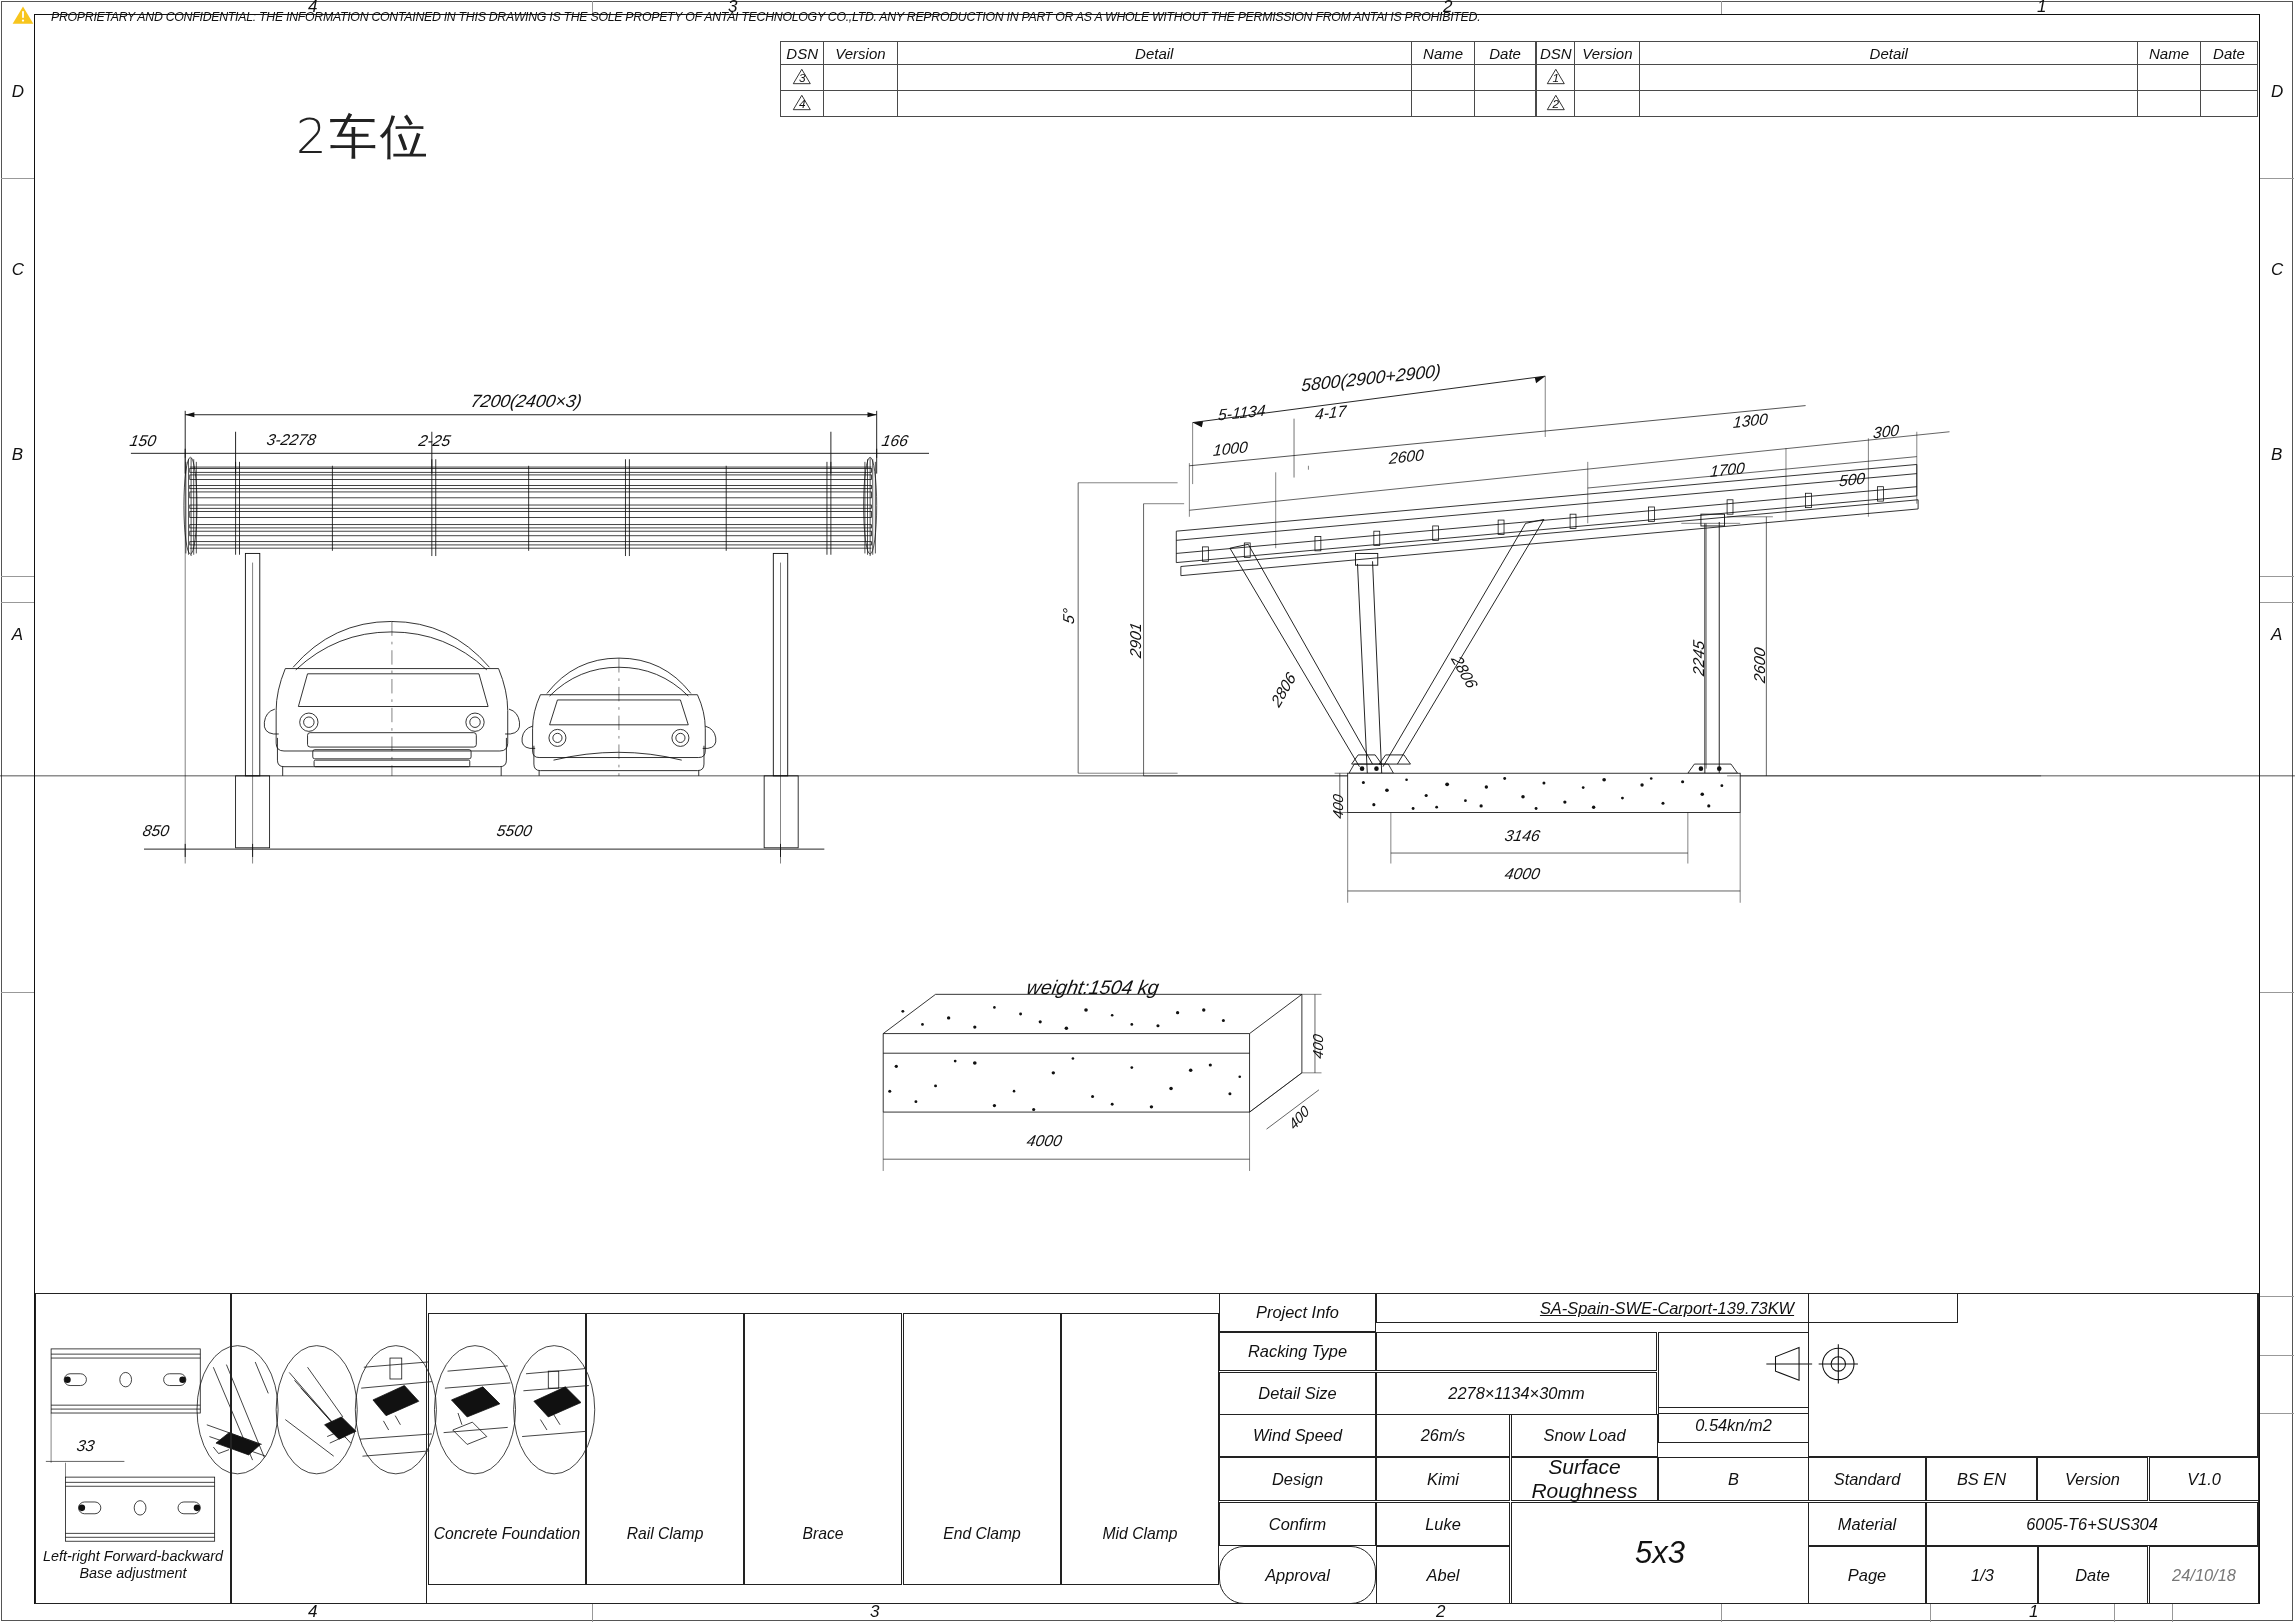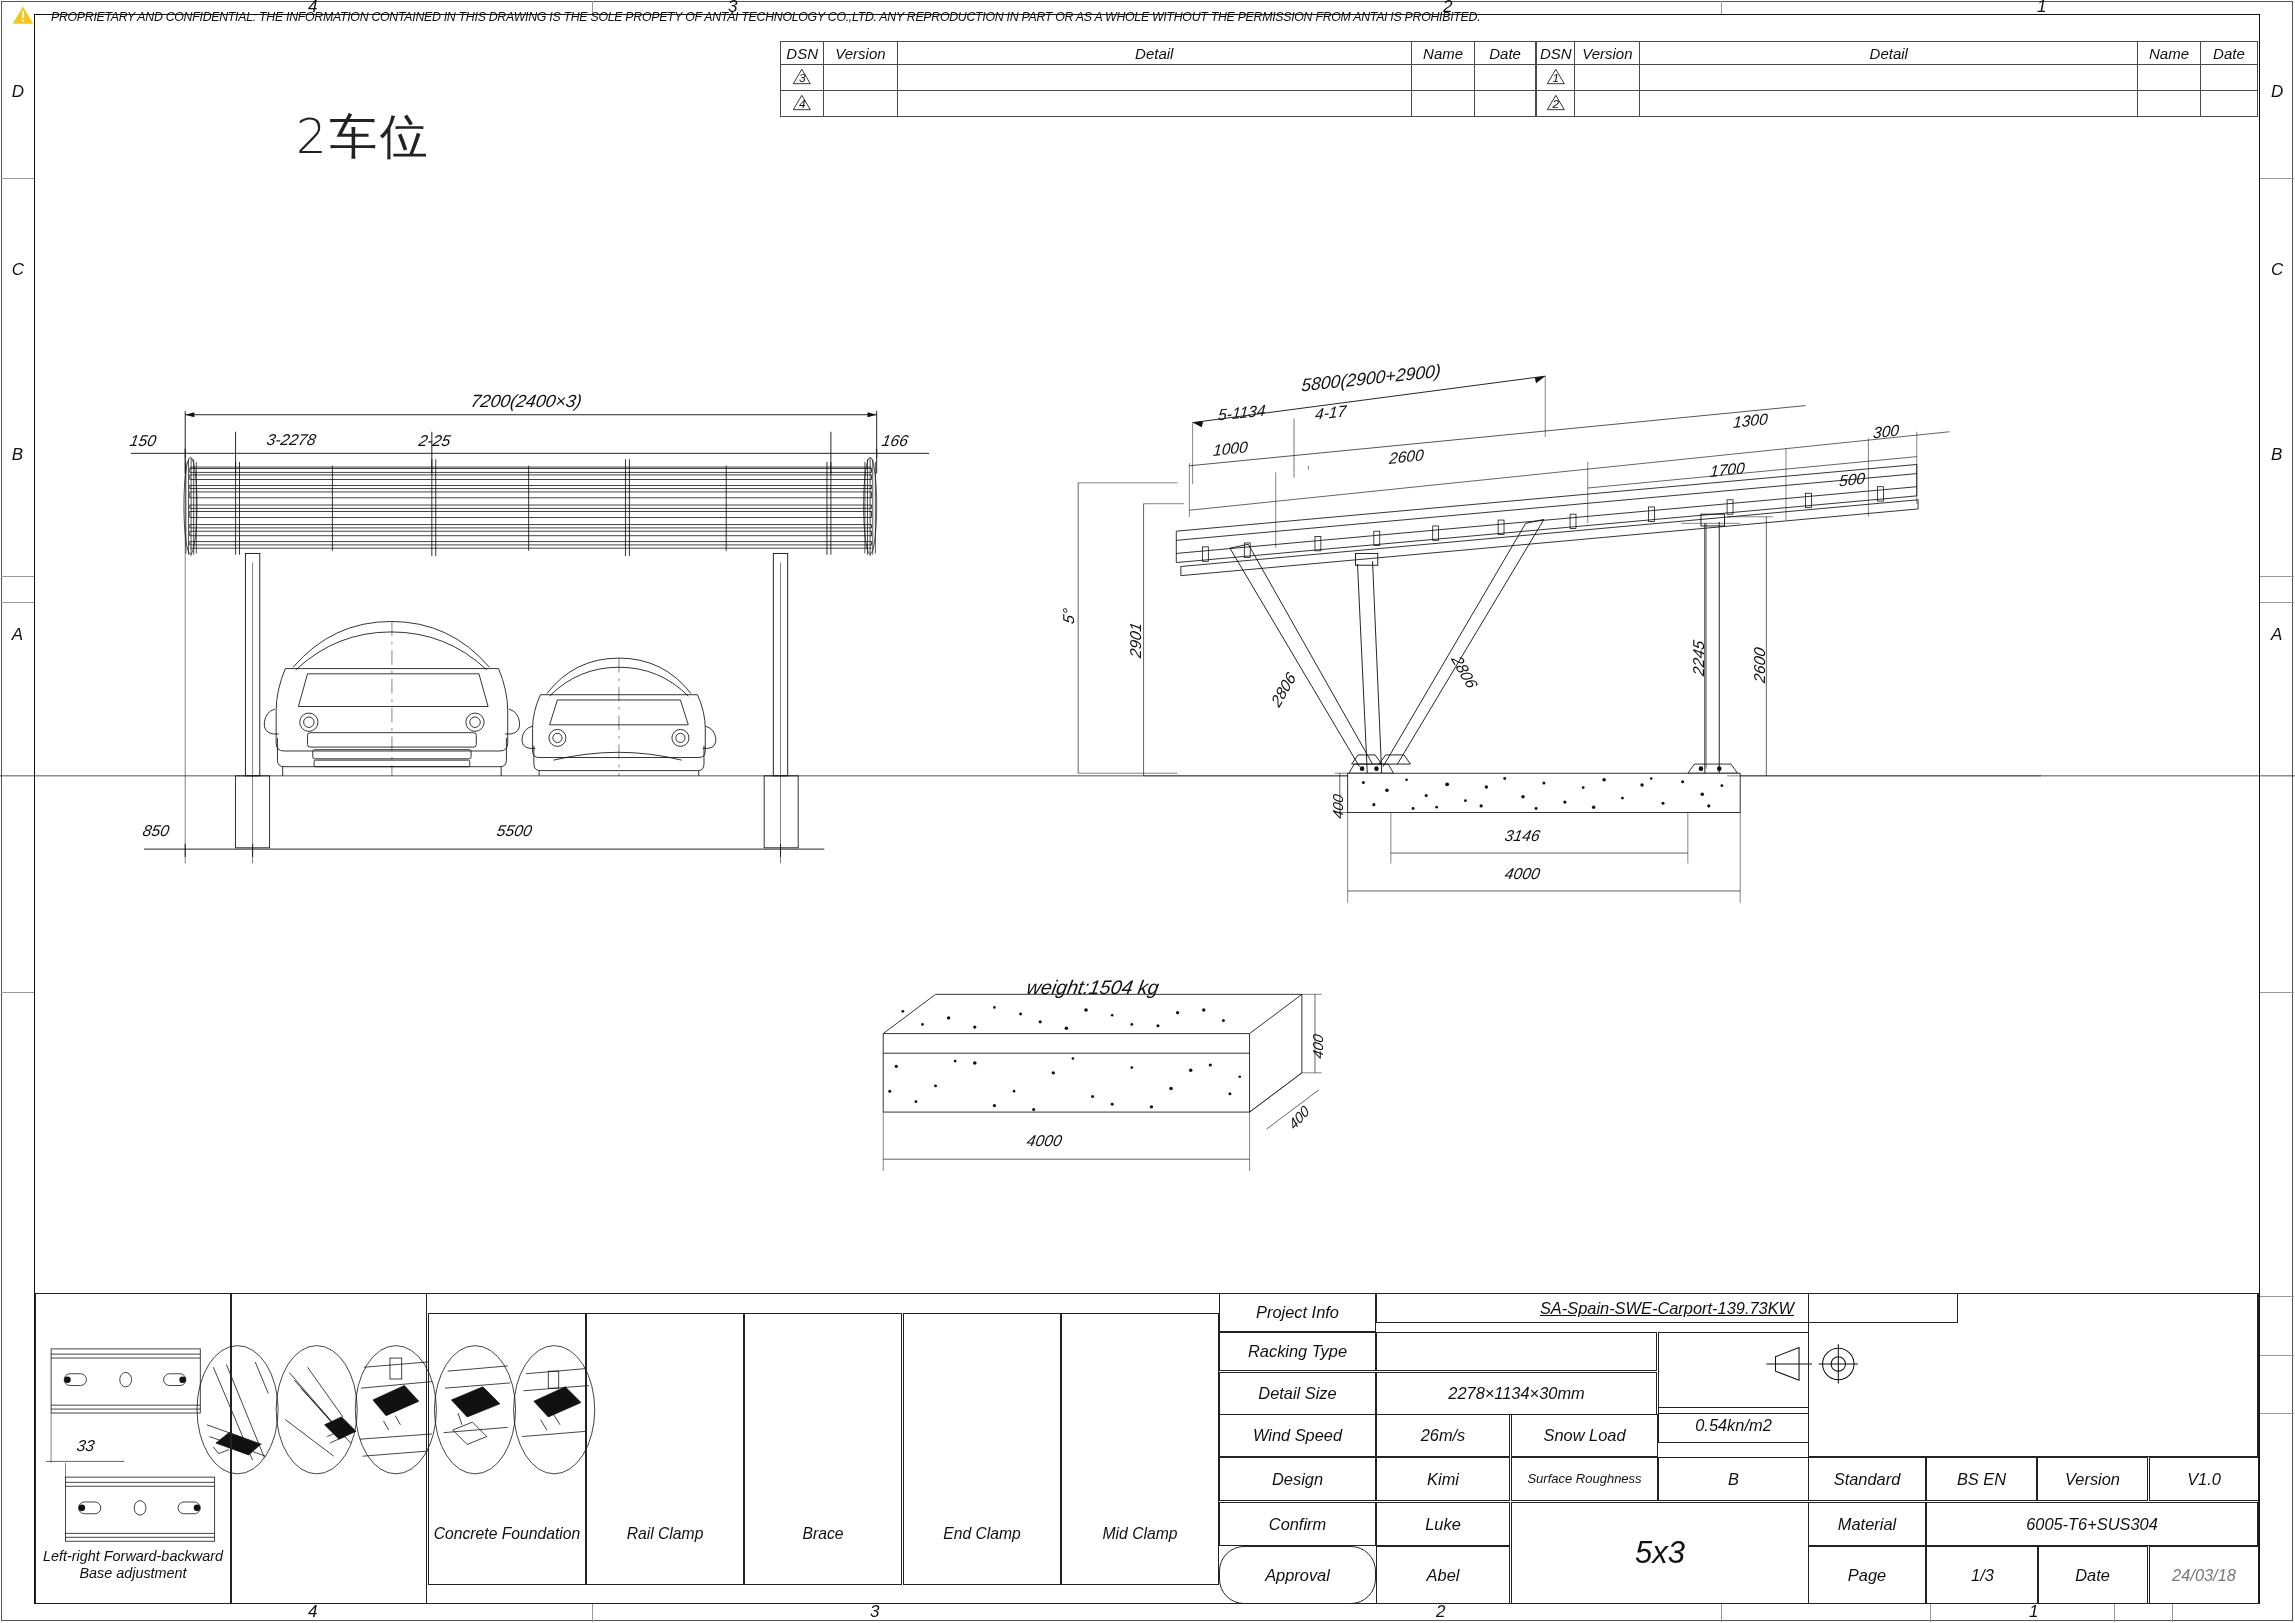--- a/index.html
+++ b/index.html
@@ -636,21 +636,21 @@
     <div class="tb-cell lbl" style="left:1184px;top:79px;width:157px;height:43px;">Detail Size</div>
     <div class="tb-cell" style="left:1341px;top:79px;width:281px;height:43px;">2278×1134×30mm</div>
 
     <div class="tb-cell lbl" style="left:1184px;top:121px;width:157px;height:43px;">Wind Speed</div>
     <div class="tb-cell" style="left:1341px;top:121px;width:134px;height:43px;">26m/s</div>
     <div class="tb-cell lbl" style="left:1476px;top:121px;width:147px;height:43px;">Snow Load</div>
     <div class="tb-cell" style="left:1623px;top:114px;width:151px;height:36px;">0.54kn/m2</div>
 
     <div class="tb-cell lbl" style="left:1184px;top:164px;width:157px;height:44px;">Design</div>
     <div class="tb-cell" style="left:1341px;top:164px;width:134px;height:44px;">Kimi</div>
-    <div class="tb-cell lbl" style="left:1476px;top:164px;width:147px;height:44px;font-size:13px;">Surface Roughness</div>
+    <div class="tb-cell lbl" style="left:1476px;top:164px;width:147px;height:44px;font-size:21px;">Surface Roughness</div>
     <div class="tb-cell" style="left:1623px;top:164px;width:151px;height:44px;">B</div>
 
     <div class="tb-cell lbl" style="left:1184px;top:209px;width:157px;height:44px;">Confirm</div>
     <div class="tb-cell" style="left:1341px;top:209px;width:134px;height:44px;">Luke</div>
 
     <div class="tb-cell lbl" style="left:1184px;top:253px;width:157px;height:58px;border-radius:25px;">Approval</div>
     <div class="tb-cell" style="left:1341px;top:253px;width:134px;height:58px;">Abel</div>
 
     <div class="tb-cell" style="left:1476px;top:209px;width:298px;height:102px;font-size:31px;">5x3</div>
 
@@ -658,20 +658,20 @@
     <div class="tb-cell" style="left:1891px;top:164px;width:111px;height:44px;">BS EN</div>
     <div class="tb-cell lbl" style="left:2002px;top:164px;width:111px;height:44px;">Version</div>
     <div class="tb-cell" style="left:2114px;top:164px;width:110px;height:44px;">V1.0</div>
 
     <div class="tb-cell lbl" style="left:1773px;top:209px;width:118px;height:44px;">Material</div>
     <div class="tb-cell" style="left:1891px;top:209px;width:332px;height:44px;">6005-T6+SUS304</div>
 
     <div class="tb-cell lbl" style="left:1773px;top:253px;width:118px;height:58px;">Page</div>
     <div class="tb-cell" style="left:1891px;top:253px;width:113px;height:58px;">1/3</div>
     <div class="tb-cell lbl" style="left:2002px;top:253px;width:111px;height:58px;">Date</div>
-    <div class="tb-cell" style="left:2114px;top:253px;width:110px;height:58px;color:#777;">24/03/18</div>
+    <div class="tb-cell" style="left:2114px;top:253px;width:110px;height:58px;color:#777;">24/10/18</div>
 
     <div class="tb-box" style="left:1773px;top:0;width:450px;height:164px;"></div>
   </div>
 
 
 </div>
 
 
 </body></html>

